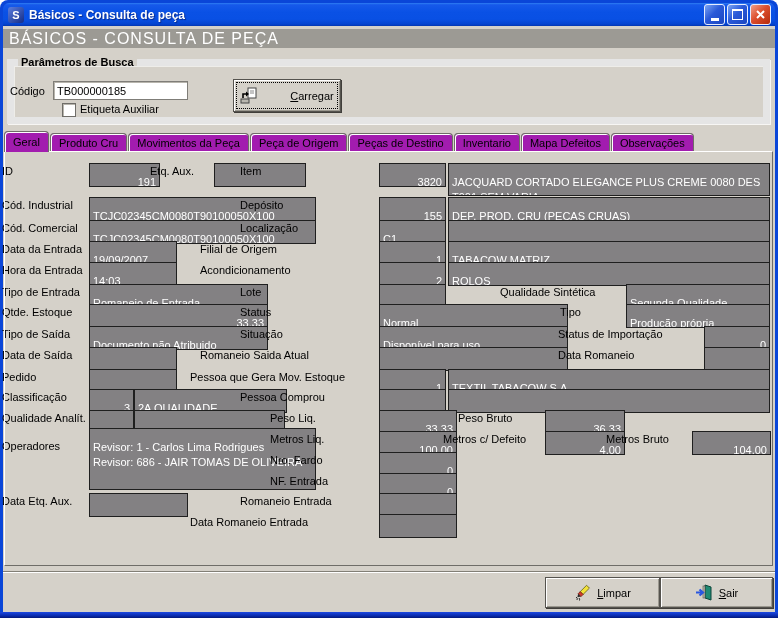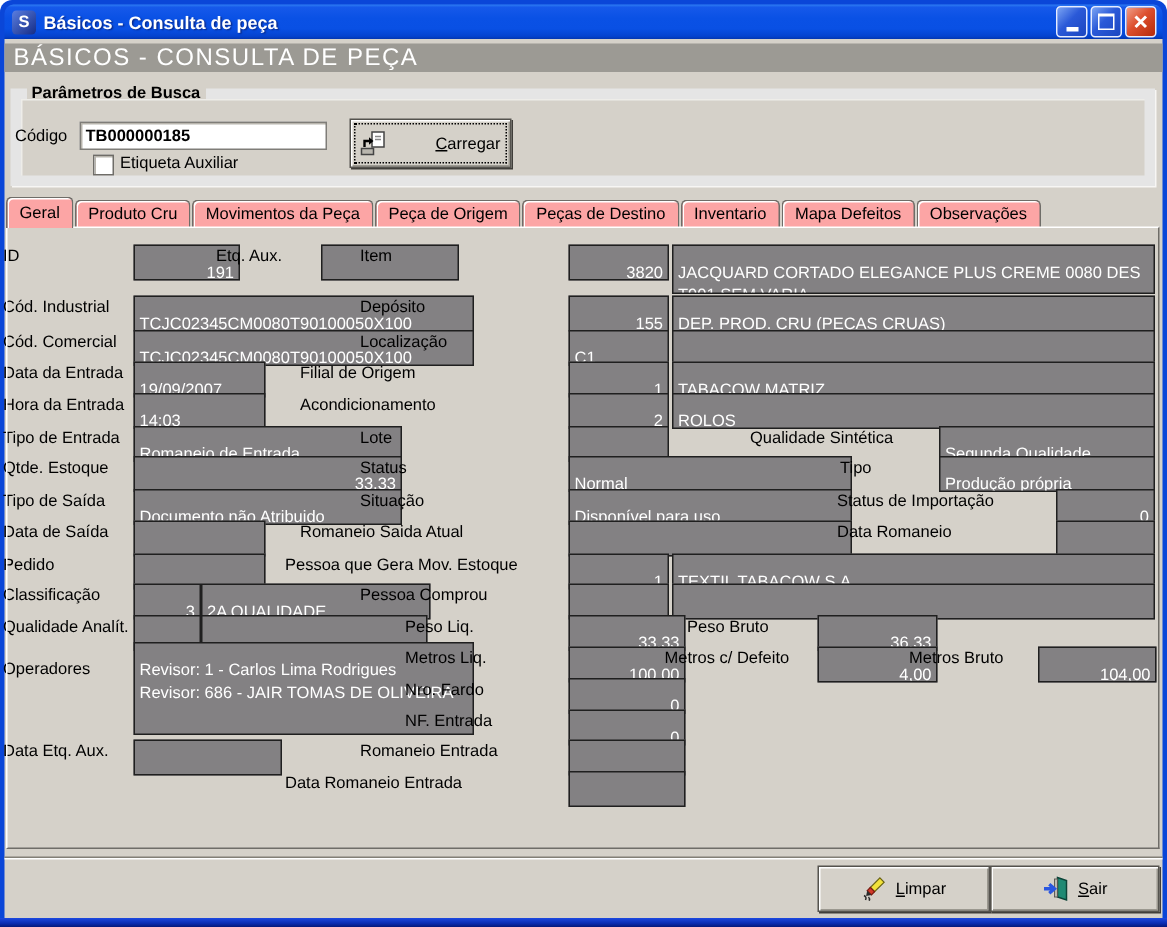--- a/index.html
+++ b/index.html
@@ -55,21 +55,21 @@
     position:absolute;box-sizing:border-box;background:#d5d1c9;border:1px solid #55534e;
     box-shadow:inset 1px 1px 0 #fff, inset -1px -1px 0 #9b988f, 1px 1px 0 #403e3a;
     font:11px "Liberation Sans",sans-serif;color:#000;
     display:flex;align-items:center;justify-content:center;gap:6px;cursor:pointer;padding:0;
   }
   .btn.focus{outline:1px dotted #000;outline-offset:-4px;gap:32px;}
   .btn-label{display:inline-block;}
   .btn-label::first-letter{text-decoration:underline;}
   .tabs{position:absolute;left:4px;top:131px;height:21px;display:flex;align-items:flex-end;}
   .tab{
-    box-sizing:border-box;font:11px "Liberation Sans",sans-serif;color:#000;background:#fca5a5;
+    box-sizing:border-box;font:11px "Liberation Sans",sans-serif;color:#000;background:#a21caf;
     border:1px solid #6f6d68;border-bottom:none;border-radius:4px 4px 0 0;
     box-shadow:inset 1px 1px 0 #fff;padding:3px 8px 2px;height:19px;margin-right:1px;cursor:pointer;white-space:nowrap;
   }
   .tab.active{height:21px;padding-top:4px;position:relative;z-index:3;}
   .tabpanel{
     position:absolute;left:4px;top:151px;width:769px;height:415px;box-sizing:border-box;
     border:1px solid;border-color:#fff #6f6d68 #6f6d68 #fff;z-index:1;
   }
   .divider{position:absolute;left:3px;top:571px;width:772px;height:0;
     border-top:1px solid #827f76;border-bottom:1px solid #fff;}
@@ -100,21 +100,21 @@
     </div>
   </div>
 
   <div class="body-bg"></div>
   <div class="header-bar">BÁSICOS - CONSULTA DE PEÇA</div>
 
   <fieldset class="groupbox z2">
     <legend>Parâmetros de Busca</legend>
   </fieldset>
   <span class="l z2" style="left:10px;top:85px;width:38px">Código</span>
-  <input class="text-input z2" style="left: 53px; top: 81px; width: 165px; font-weight: bold;" value="TB000000185">
+  <input class="text-input z2" style="left: 53px; top: 81px; width: 135px;" value="TB000000185">
   <span class="checkbox z2" style="left:62px;top:103px"></span>
   <span class="chk-label z2" style="left:80px;top:103px">Etiqueta Auxiliar</span>
   <button class="btn focus z2" style="left:233px;top:79px;width:108px;height:33px">
     <svg width="18" height="17">
       <rect x="8" y="1" width="8" height="10" fill="#fff" stroke="#444"></rect>
       <line x1="10" y1="4" x2="14" y2="4" stroke="#888"></line>
       <line x1="10" y1="6" x2="14" y2="6" stroke="#888"></line>
       <rect x="1" y="12" width="8" height="4" fill="#b9b6ae" stroke="#444"></rect>
       <path d="M3 11 L3 7 L7 7" fill="none" stroke="#000" stroke-width="1.6"></path>
       <path d="M6 4.5 L9 7 L6 9.5 Z" fill="#000"></path>
@@ -129,21 +129,21 @@
     <span class="tab">Peça de Origem</span>
     <span class="tab">Peças de Destino</span>
     <span class="tab">Inventario</span>
     <span class="tab">Mapa Defeitos</span>
     <span class="tab">Observações</span>
   </div>
   <div class="tabpanel"></div>
 
   <span class="l" style="left:2px;top:165px;width:85px">ID</span>
   <div class="f num" style="left:89px;top:163px;width:71px">191</div>
-  <span class="l" style="left:144px;top:165px;width:60px">Etq. Aux.</span>
+  <span class="l" style="left:150px;top:165px;width:60px">Etq. Aux.</span>
   <div class="f" style="left:214px;top:163px;width:92px"></div>
   <span class="l" style="left:240px;top:165px;width:137px">Item</span>
   <div class="f num" style="left:379px;top:163px;width:67px">3820</div>
   <div class="f tall" style="left:448px;top:163px;width:322px">JACQUARD CORTADO ELEGANCE PLUS CREME 0080 DES T901 SEM VARIA</div>
 
   <span class="l" style="left:2px;top:199px;width:85px">Cód. Industrial</span>
   <div class="f" style="left:89px;top:197px;width:227px">TCJC02345CM0080T90100050X100</div>
   <span class="l" style="left:240px;top:199px;width:137px">Depósito</span>
   <div class="f num" style="left:379px;top:197px;width:67px">155</div>
   <div class="f" style="left:448px;top:197px;width:322px">DEP. PROD. CRU (PECAS CRUAS)</div>

